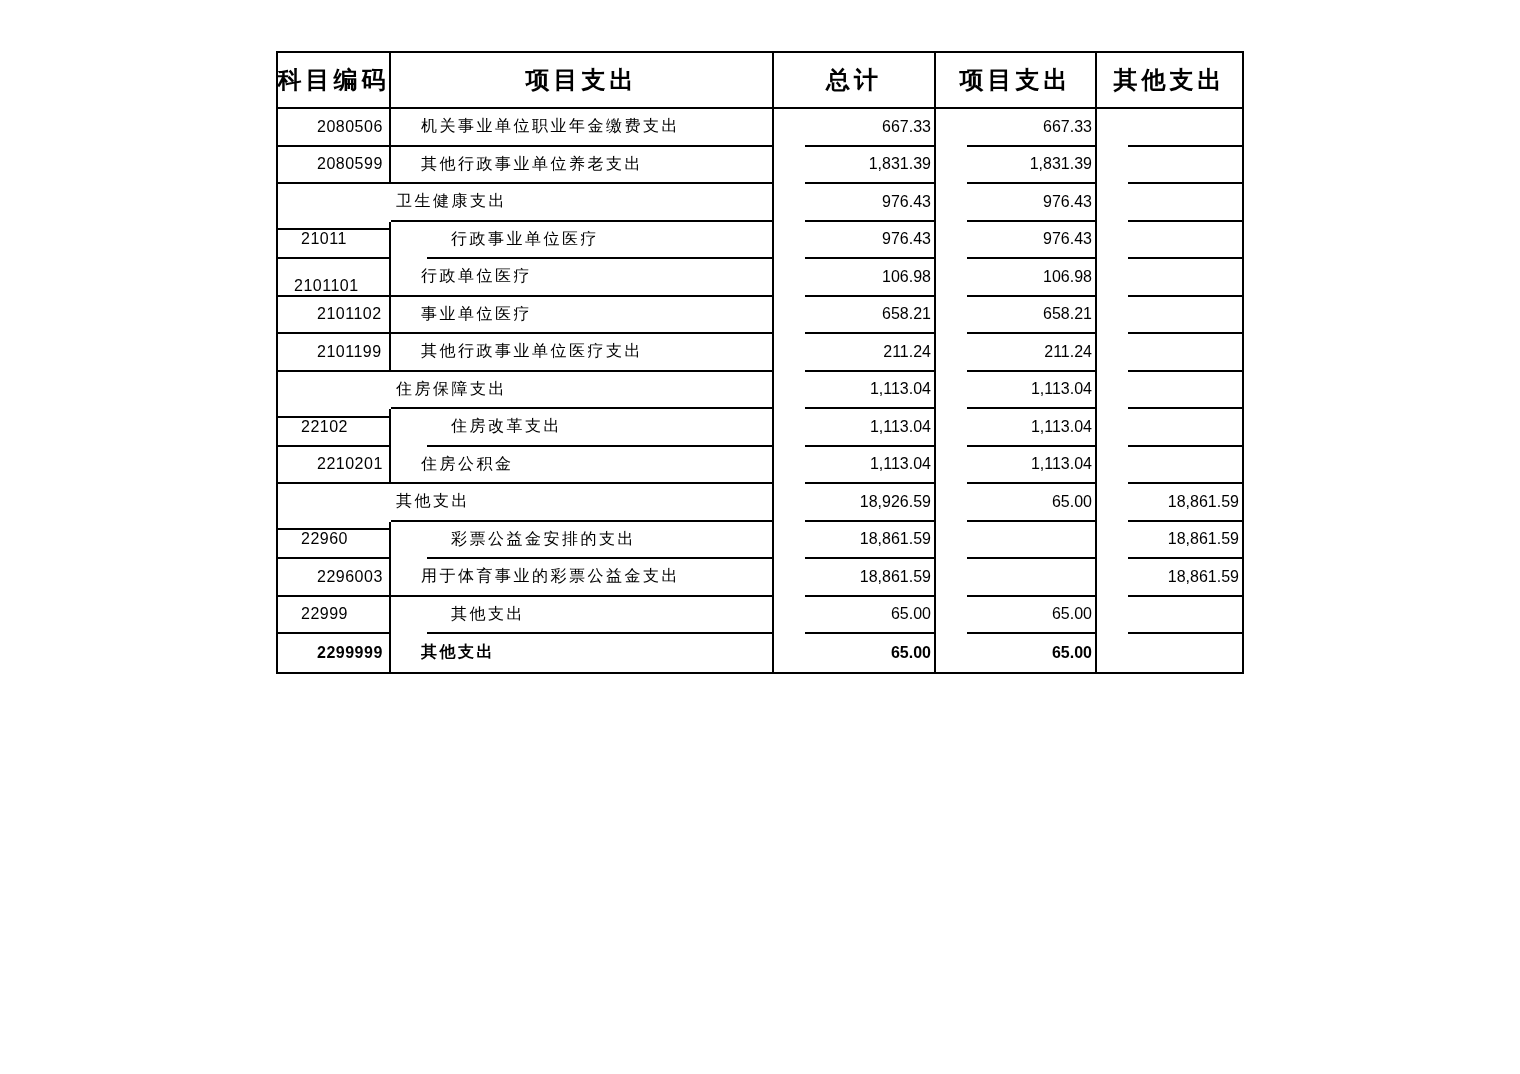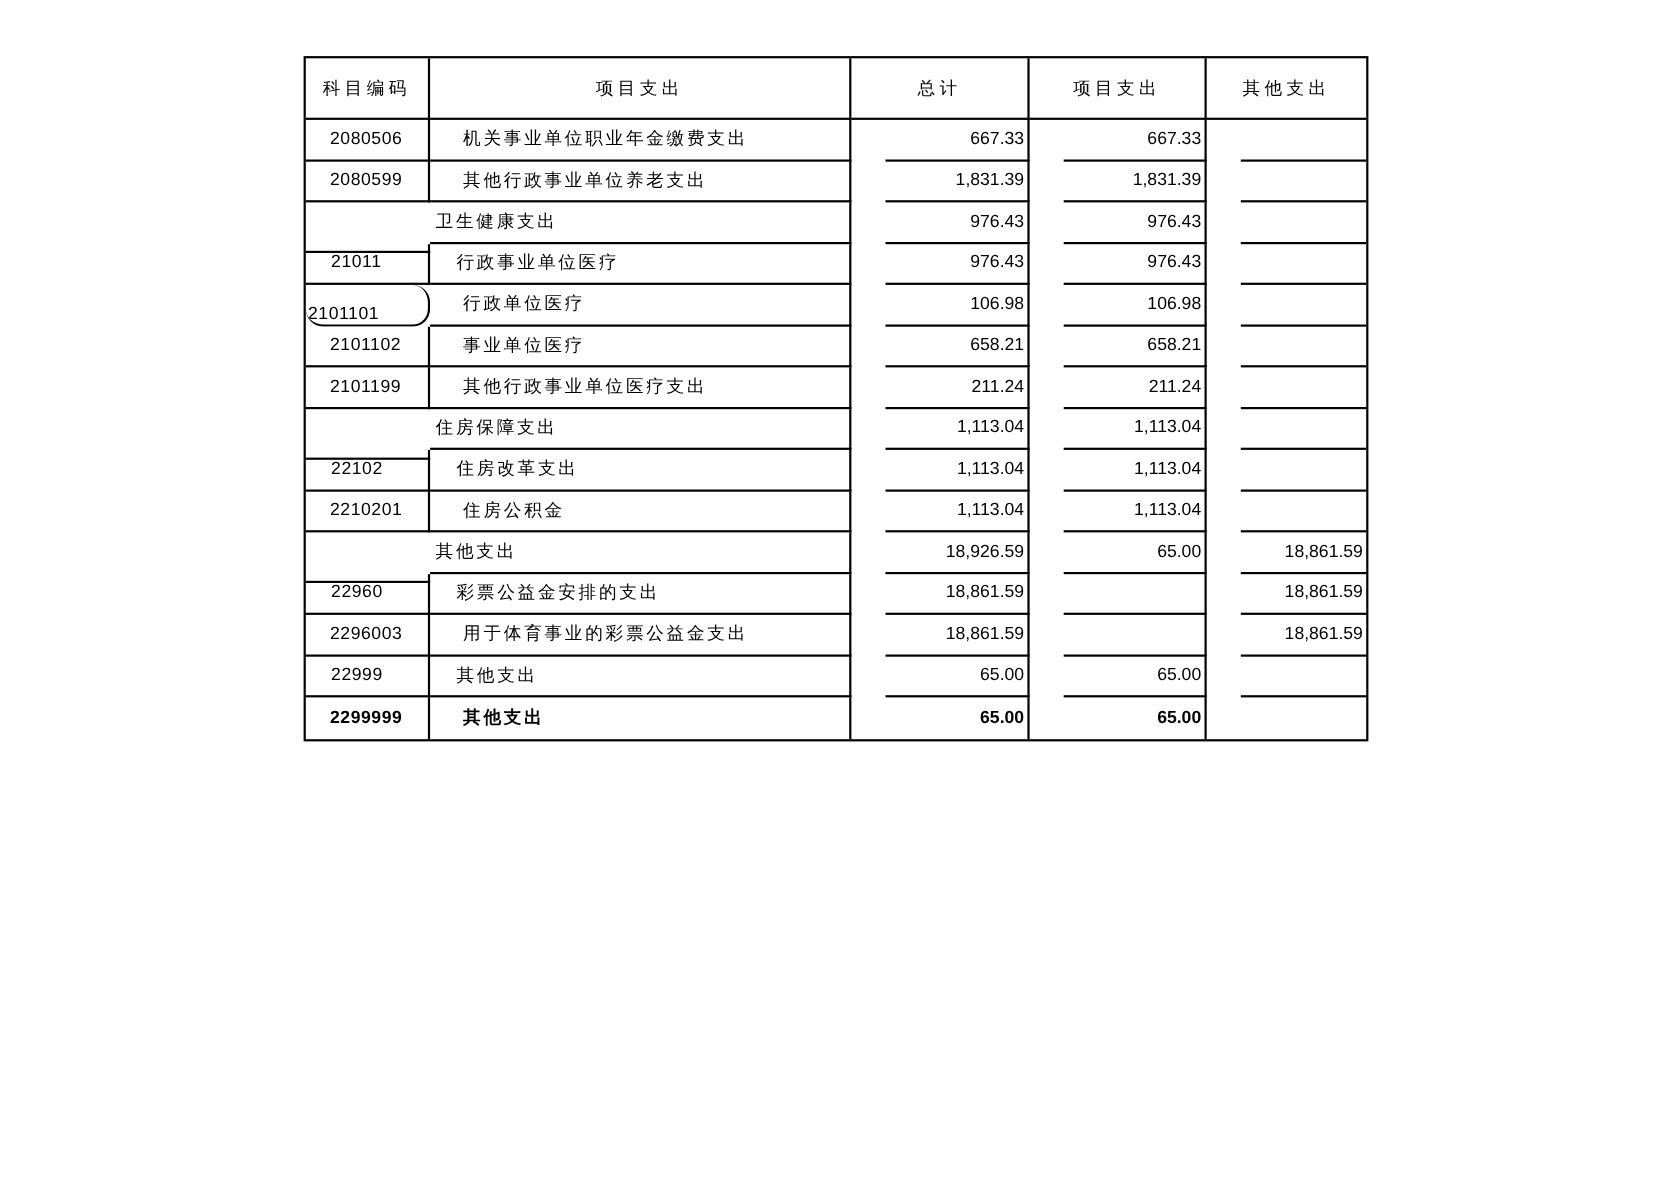--- a/index.html
+++ b/index.html
@@ -32,22 +32,22 @@
     display: flex;
     align-items: center;
     color: #000;
     overflow: hidden;
     white-space: nowrap;
   }
   .cell.last-col { border-right: none; }
   .cell.last-row { border-bottom: none; font-weight: bold; }
   .header {
     justify-content: center;
-    font-weight: normal;
-    font-size: 16px;
+    font-weight: bold;
+    font-size: 24px;
     letter-spacing: 4px;
     font-family: "Liberation Sans", sans-serif;
   }
   .code {
     font-size: 16px;
     letter-spacing: 0.5px;
     font-family: "Liberation Sans", sans-serif;
   }
   .name {
     font-family: "Liberation Serif", serif;
@@ -56,29 +56,28 @@
   }
   .total, .basic, .project {
     justify-content: flex-end;
     padding-right: 3px;
     font-size: 16px;
     font-family: "Liberation Sans", sans-serif;
     margin-left: 31px;
   }
   .code.lv1 { padding-left: 5px; margin-top: 44px; }
   .code.lv2 { padding-left: 23px; }
-  .code.lv3 { padding-left: 22px; }
+  .code.lv3 { padding-left: 39px; }
   .name.lv1 { padding-left: 5px; }
-  .name.lv2 { padding-left: 24px; }
+  .name.lv2 { padding-left: 24px; margin-left: 36px; }
   .name.lv3 { padding-left: 30px; }
   .code.bottom-left {
-    padding-left: 2px;
+    padding-left: 16px;
     align-items: flex-end;
     line-height: 1.05;
-    border-radius: 16px;
   }
 </style>
 </head>
 <body>
 
 <div class="budget-table">
   <div class="row-wrap">
     <div class="cell header">科目编码</div>
     <div class="cell header">项目支出</div>
     <div class="cell header">总计</div>

